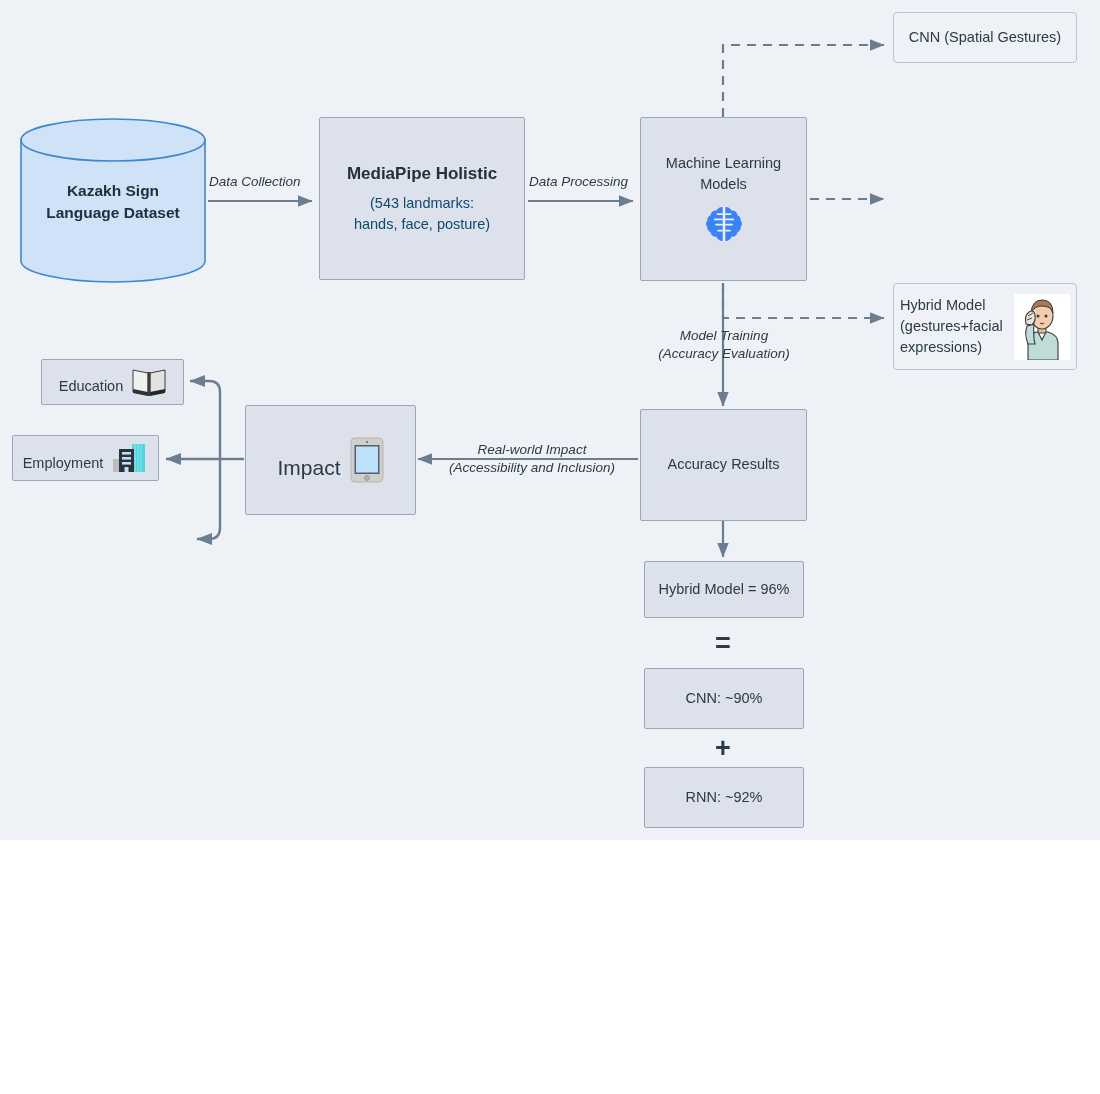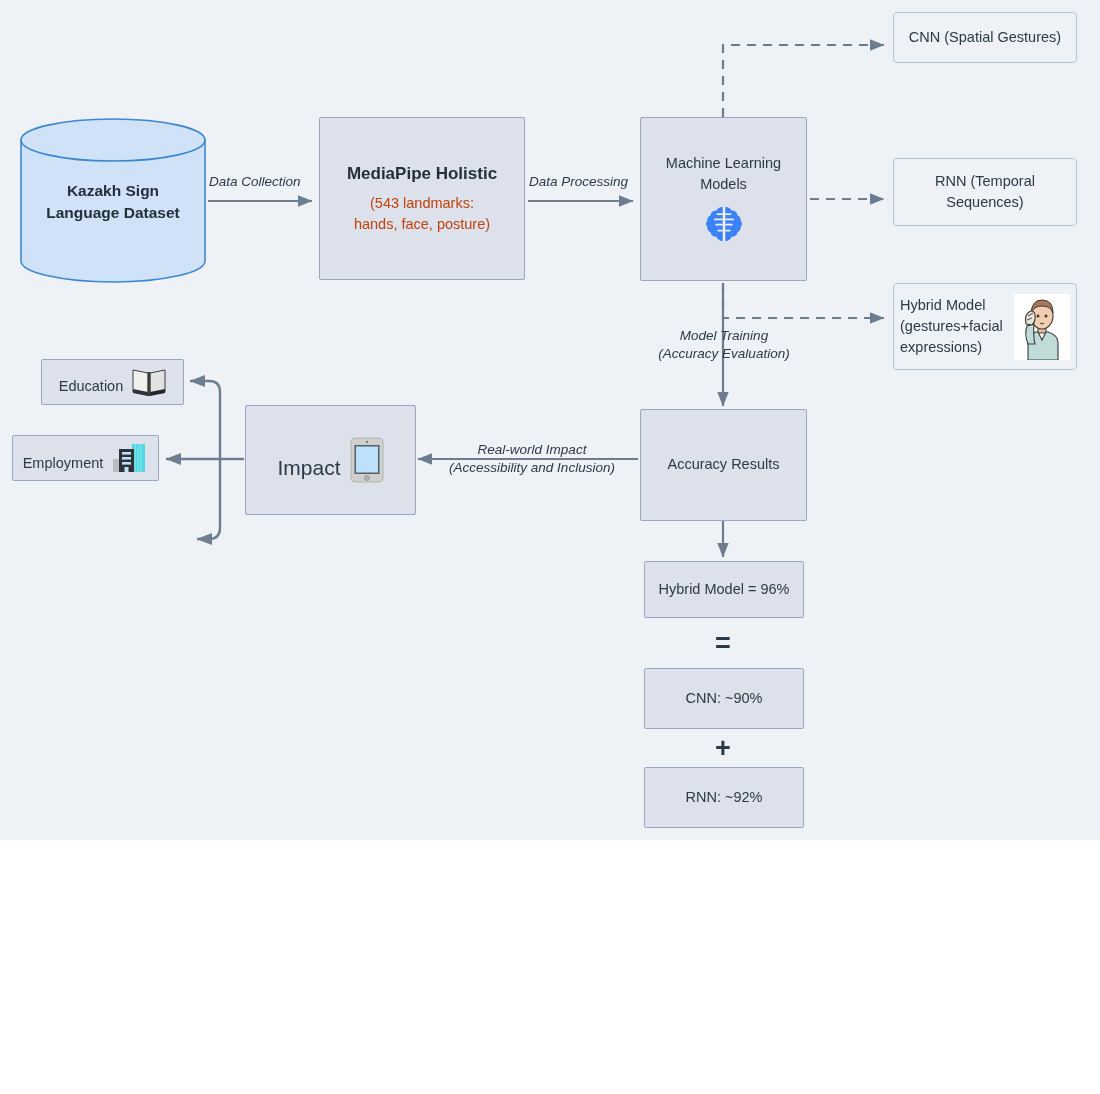--- a/index.html
+++ b/index.html
@@ -55,21 +55,21 @@
     border-radius: 2px;
   }
   
   .box-outline {
     background: transparent;
     border: 1px solid #b9c4d2;
     border-radius: 4px;
   }
   .lbl { line-height: 1.45; }
   .t-title-bold { font-weight: bold; font-size: 17px; color: #232f3a; }
-  .t-sub { font-size: 14.5px; color: #c2410c; }
+  .t-sub { font-size: 14.5px; color: #0c4a6e; }
   .t-reg { font-size: 14.5px; color: #2b3a47; }
   .t-impact { font-size: 21px; color: #2b3a47; }
   .edge-label {
     position: absolute;
     font-size: 13.5px;
     color: #2b3a47;
     line-height: 1.35;
     text-align: center;
     white-space: nowrap;
     font-style: italic;
@@ -168,24 +168,20 @@
         <path d="M42 17h-7M46 25h-11M44 33h-9M41 42h-6"></path>
       </g>
       <rect x="30.6" y="6" width="2.8" height="52" fill="#eef2f6"></rect>
     </svg>
   </div>
 
   <div class="node box-outline" style="left:893px; top:12px; width:184px; height:51px;">
     <div class="lbl t-reg">CNN (Spatial Gestures)</div>
   </div>
 
-  <div class="node box-outline" style="left:893px; top:158px; width:184px; height:68px; flex-direction:column;">
-    <div class="lbl t-reg">RNN (Temporal</div>
-    <div class="lbl t-reg">Sequences)</div>
-  </div>
 
   <div class="box-outline" style="position:absolute; left:893px; top:283px; width:184px; height:87px;">
     <div class="hybrid-inner">
       <div style="flex:1;">
         <div class="lbl t-reg">Hybrid Model</div>
         <div class="lbl t-reg">(gestures+facial</div>
         <div class="lbl t-reg">expressions)</div>
       </div>
       <svg width="56" height="66" viewBox="0 0 56 66">
         <rect x="0" y="0" width="56" height="66" fill="#ffffff"></rect>

